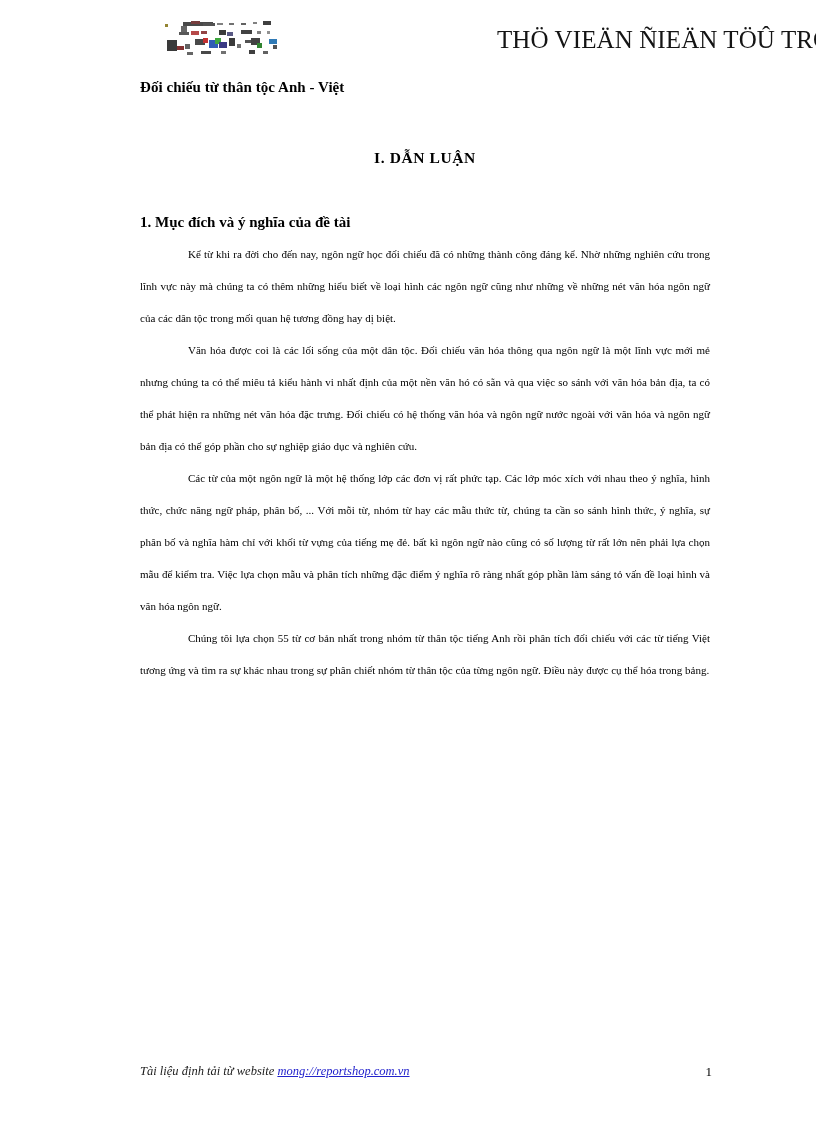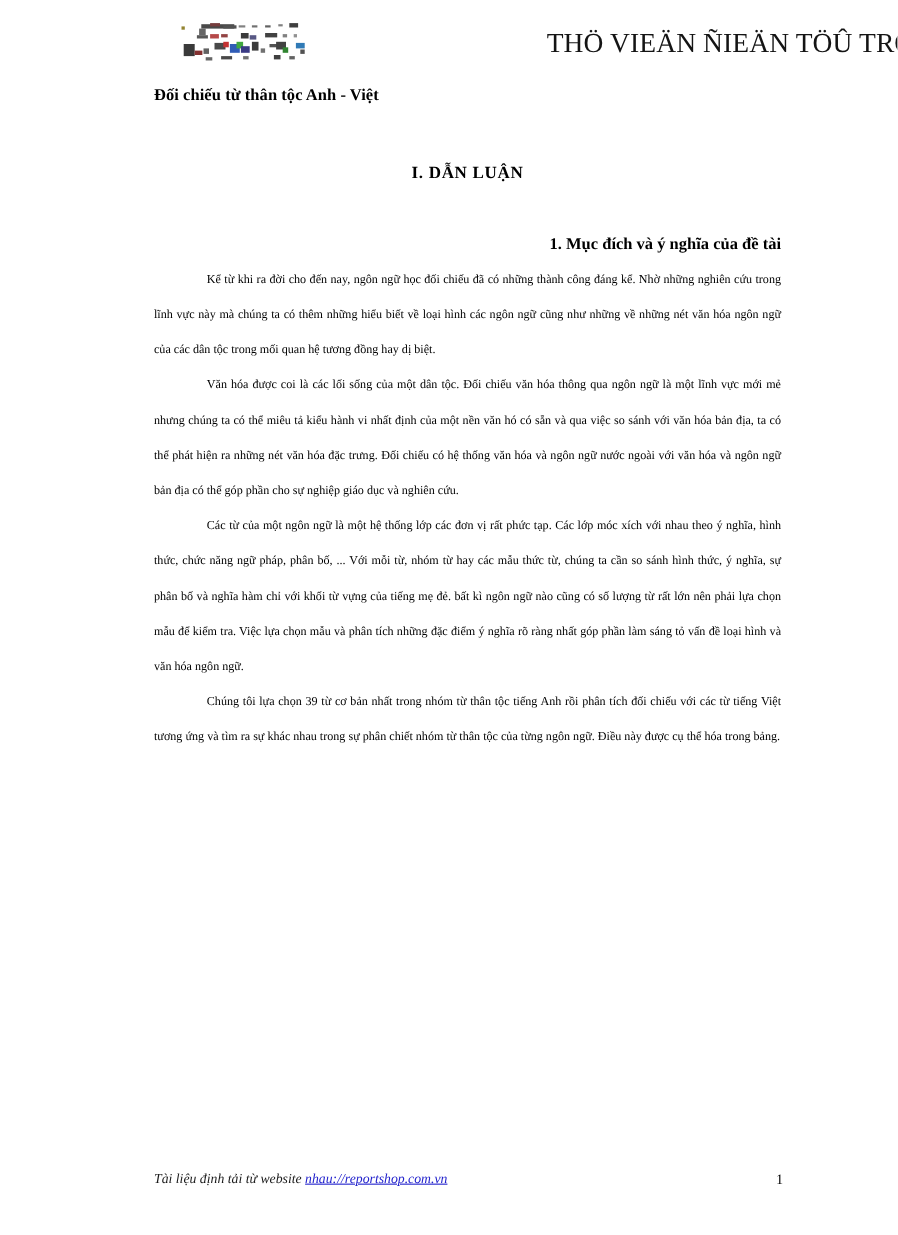--- a/index.html
+++ b/index.html
@@ -82,21 +82,20 @@
     letter-spacing: 0.6px;
     margin: 10px 0 0 0;
     line-height: 32px;
   }
 
   .heading {
     font-size: 15px;
     font-weight: bold;
     margin: 0;
     line-height: 32px;
-    text-align: right;
   }
 
   .heading.h-one { margin-top: 32px; }
   .heading.h-two { margin-top: 0px; }
 
   p.para {
     font-size: 11px;
     line-height: 32px;
     text-align: justify;
     text-justify: inter-word;
@@ -198,22 +197,22 @@
     <div class="heading h-one">1. Mục đích và ý nghĩa của đề tài</div>
 
     <p class="para">Kể từ khi ra đời cho đến nay, ngôn ngữ học đối chiếu đã có những thành công đáng kể. Nhờ những nghiên cứu trong lĩnh vực này mà chúng ta có thêm những hiểu biết về loại hình các ngôn ngữ cũng như những về những nét văn hóa ngôn ngữ của các dân tộc trong mối quan hệ tương đồng hay dị biệt.</p>
 
 
     <p class="para">Văn hóa được coi là các lối sống của một dân tộc. Đối chiếu văn hóa thông qua ngôn ngữ là một lĩnh vực mới mẻ nhưng chúng ta có thể miêu tả kiểu hành vi nhất định của một nền văn hó có sẵn và qua việc so sánh với văn hóa bản địa, ta có thể phát hiện ra những nét văn hóa đặc trưng. Đối chiếu có hệ thống văn hóa và ngôn ngữ nước ngoài với văn hóa và ngôn ngữ bản địa có thể góp phần cho sự nghiệp giáo dục và nghiên cứu.</p>
 
 
     <p class="para">Các từ của một ngôn ngữ là một hệ thống lớp các đơn vị rất phức tạp. Các lớp móc xích với nhau theo ý nghĩa, hình thức, chức năng ngữ pháp, phân bố, ... Với mỗi từ, nhóm từ hay các mẫu thức từ, chúng ta cần so sánh hình thức, ý nghĩa, sự phân bố và nghĩa hàm chỉ với khối từ vựng của tiếng mẹ đẻ. bất kì ngôn ngữ nào cũng có số lượng từ rất lớn nên phải lựa chọn mẫu để kiểm tra. Việc lựa chọn mẫu và phân tích những đặc điểm ý nghĩa rõ ràng nhất góp phần làm sáng tỏ vấn đề loại hình và văn hóa ngôn ngữ.</p>
 
-    <p class="para">Chúng tôi lựa chọn 39 từ cơ bản nhất trong nhóm từ thân tộc tiếng Anh rồi phân tích đối chiếu với các từ tiếng Việt tương ứng và tìm ra sự khác nhau trong sự phân chiết nhóm từ thân tộc của từng ngôn ngữ. Điều này được cụ thể hóa trong bảng.</p>
+    <p class="para">Chúng tôi lựa chọn 55 từ cơ bản nhất trong nhóm từ thân tộc tiếng Anh rồi phân tích đối chiếu với các từ tiếng Việt tương ứng và tìm ra sự khác nhau trong sự phân chiết nhóm từ thân tộc của từng ngôn ngữ. Điều này được cụ thể hóa trong bảng.</p>
 
   </div>
 
   <div class="footer">
-    <div class="footer-note"><span>Tài liệu định tải từ website </span><a class="footer-link" href="#">nhau://reportshop.com.vn</a></div>
+    <div class="footer-note"><span>Tài liệu định tải từ website </span><a class="footer-link" href="#">mong://reportshop.com.vn</a></div>
     <div class="page-number">1</div>
   </div>
 
 </div>
 
 </body></html>

